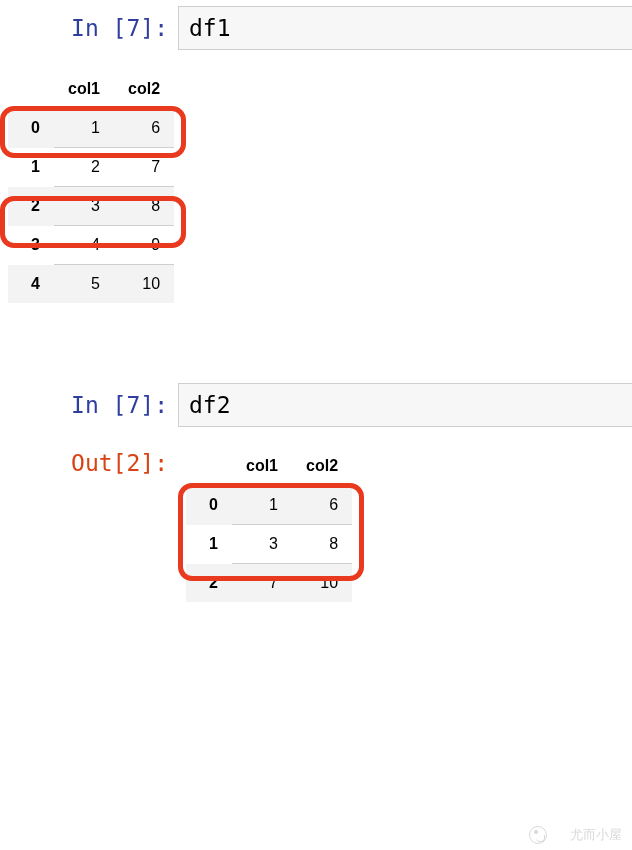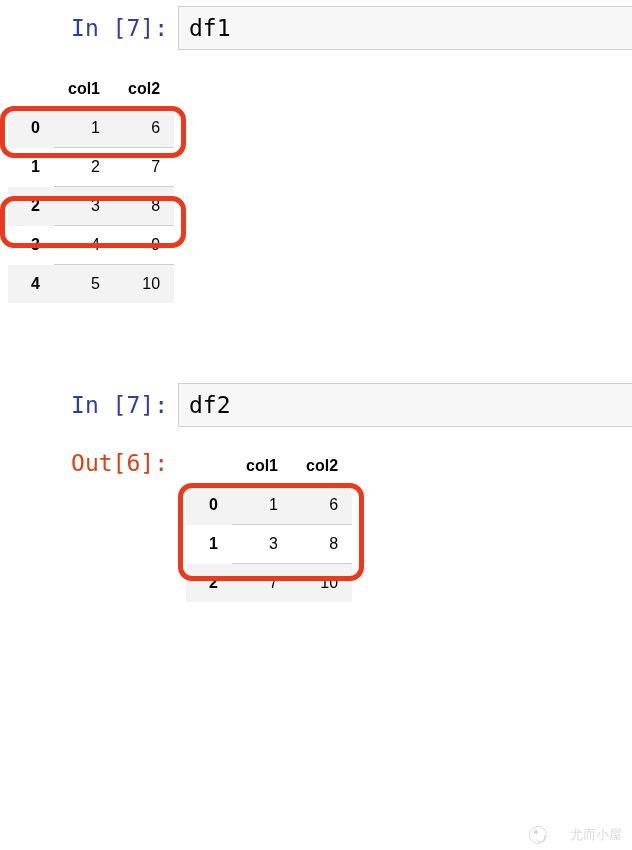--- a/index.html
+++ b/index.html
@@ -168,21 +168,21 @@
     </div>
   </div>
 </div>
 
 <div class="cell" style="margin-top:70px;">
   <div class="prompt">In [7]:</div>
   <div class="code-area">df2</div>
 </div>
 
 <div class="cell" style="margin-top:14px;">
-  <div class="prompt prompt-out">Out[6]:</div>
+  <div class="prompt prompt-out">Out[2]:</div>
   <div class="output-area">
     <div class="table-wrap">
       <table class="df-table">
         <thead>
           <tr>
             <th class="idx-blank"></th>
             <th>col1</th>
             <th>col2</th>
           </tr>
         </thead>

